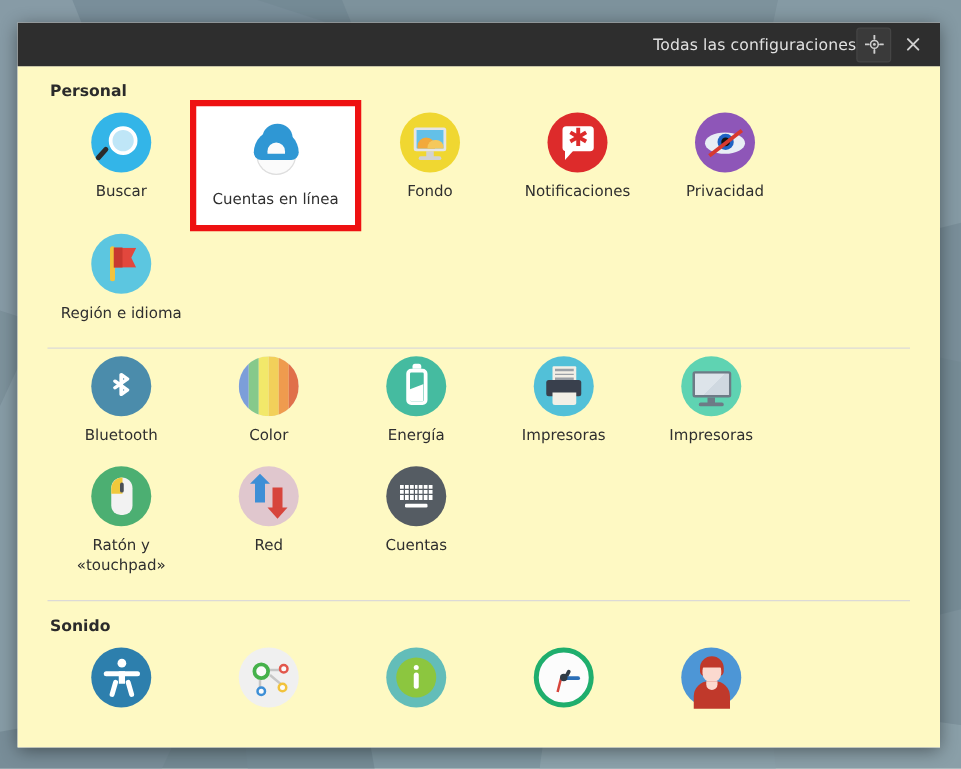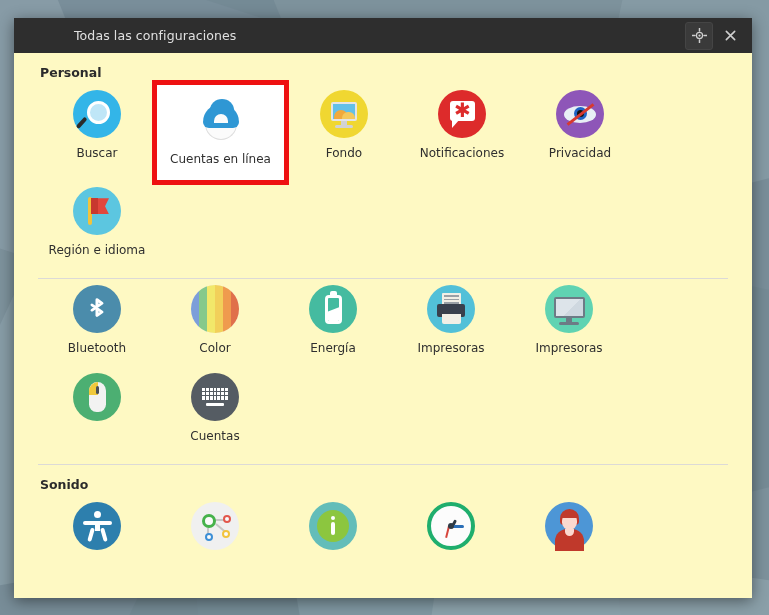--- a/index.html
+++ b/index.html
@@ -58,21 +58,21 @@
   #titlebar {
     height: 35px;
     flex: 0 0 35px;
     background: #2e2e2e;
     display: flex;
     align-items: center;
     position: relative;
   }
   #titlebar-title {
     flex: 1;
-    text-align: left;
+    text-align: right;
     color: #e0e0e0;
     font-size: 12.5px;
     letter-spacing: .1px;
     padding-left: 60px;
     user-select: none;
   }
   .tb-btn {
     width: 26px;
     height: 26px;
     margin-right: 4px;
@@ -704,22 +704,33 @@
             <div class="cell-label">Impresoras</div>
           </div>
 
           <div class="cell">
             <div class="cell-icon ic-mouse">
               <div class="circ"></div>
               <div class="ic-inner body"></div>
               <div class="ic-inner topleft"></div>
               <div class="ic-inner wheel"></div>
             </div>
-          </div>
-
+            <div class="cell-label">Ratón y «touchpad»</div>
+          </div>
+
+          <div class="cell">
+            <div class="cell-icon ic-net">
+              <div class="circ"></div>
+              <div class="ic-inner up"></div>
+                <div class="ic-inner up-head"></div>
+              <div class="ic-inner down"></div>
+                <div class="ic-inner down-head"></div>
+            </div>
+            <div class="cell-label">Red</div>
+          </div>
 
 
 
           <div class="cell">
             <div class="cell-icon ic-kbd">
               <div class="circ"></div>
               <div class="ic-inner keys" id="kbd-keys">
                   <i></i>
                   <i></i>
                   <i></i>

